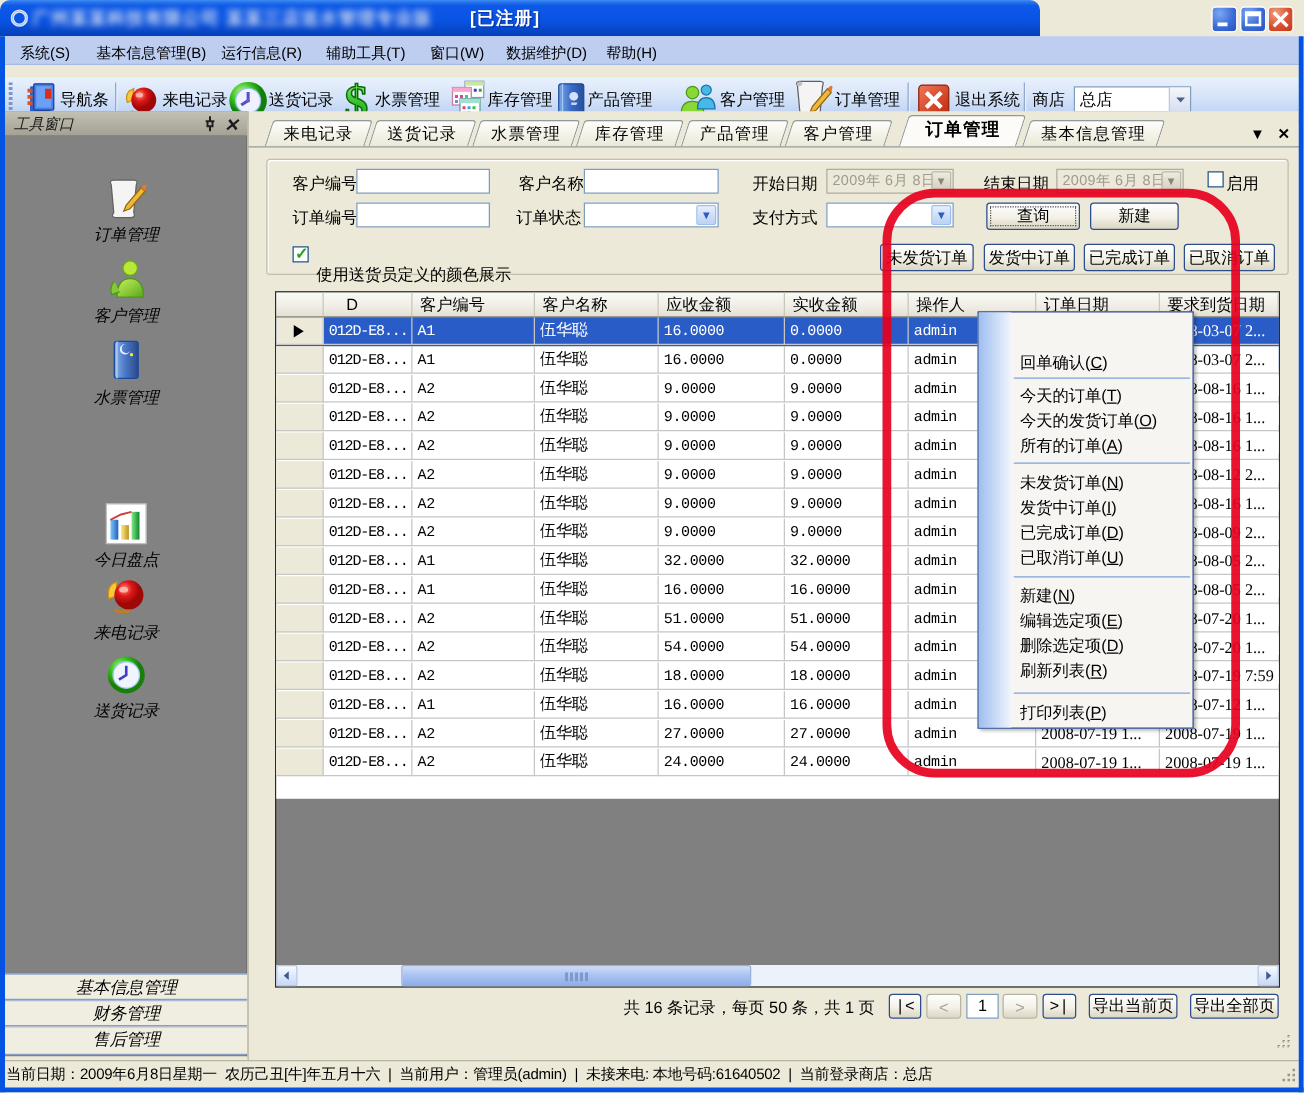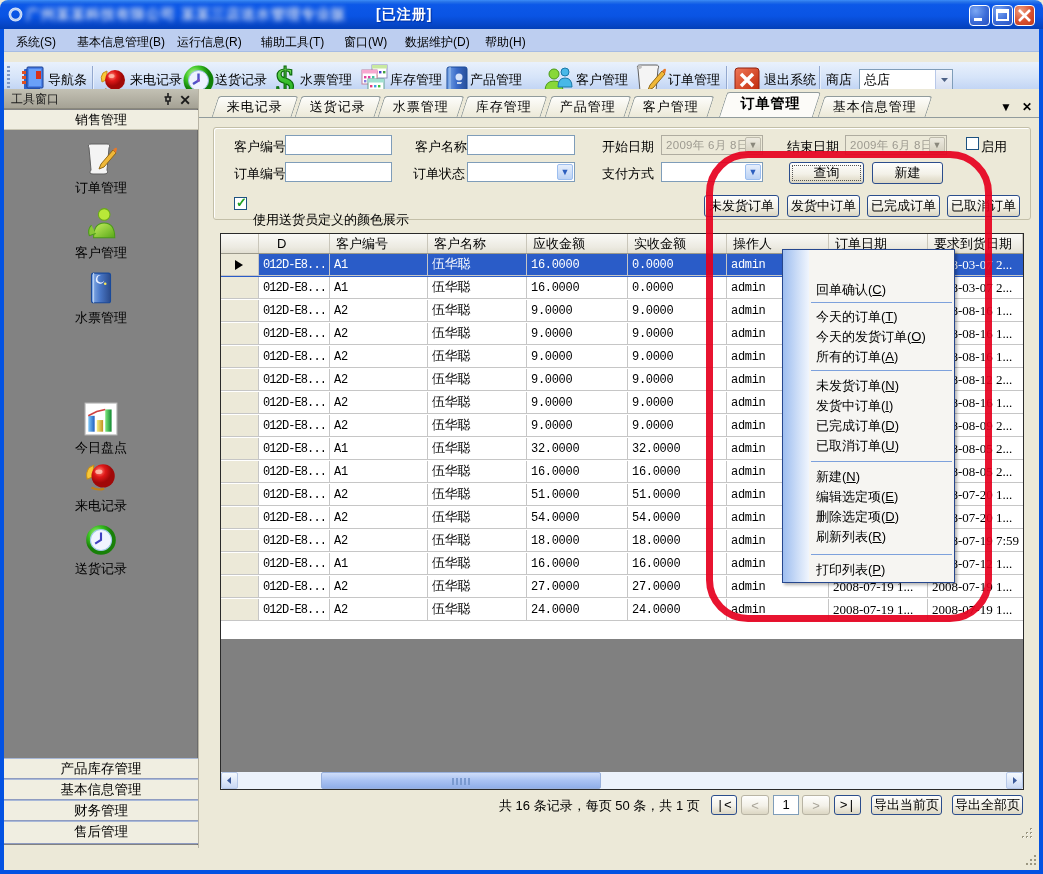--- a/index.html
+++ b/index.html
@@ -6,21 +6,21 @@
 html,body { width:1043px; height:874px; overflow:hidden; }
 body { font-family:"Liberation Sans", sans-serif; font-size:12px; color:#000; background:#ECE9D8; position:relative; }
 
 
 #frame { position:absolute; left:0; top:0; width:1043px; height:874px; }
 #borderL { position:absolute; left:0; top:29px; width:4px; height:845px; background:linear-gradient(90deg,#0352E2,#0352E2); }
 #borderR { position:absolute; right:0; top:29px; width:4px; height:845px; background:#0352E2; }
 #borderB { position:absolute; left:0; bottom:0; width:1043px; height:4px; background:#0352E2; }
 
 
-#titlebar { position:absolute; left:0; top:0; width:1043px; height:29px;
+#titlebar { position:absolute; left:0; top:0; width:832px; height:29px;
   background:linear-gradient(180deg,#3C8CF8 0%,#2874E8 6%,#0C58E8 16%,#0A54E4 55%,#0646C8 85%,#0340B8 100%);
   border-radius:8px 8px 0 0; }
 #titlebar .tico { position:absolute; left:7px; top:6px; width:17px; height:17px; }
 #titleblur { position:absolute; left:26px; top:6px; width:340px; height:18px; color:#C9D4EC;
   font-size:14px; font-weight:bold; filter:blur(2.5px); white-space:nowrap; overflow:hidden; letter-spacing:1px;}
 #titlereg { position:absolute; left:376px; top:6px; color:#fff; font-size:14px; font-weight:bold;
   text-shadow:1px 1px 1px #0030A0; letter-spacing:1px;}
 .winbtn { position:absolute; top:5px; width:21px; height:21px; border-radius:4px; border:1px solid #fff;
   color:#fff; text-align:center; }
 #btnmin { left:969px; background:radial-gradient(circle at 30% 25%,#7CA8F4,#3C6CD8 55%,#2850C0); }
@@ -35,21 +35,21 @@
 
 #toolbar { position:absolute; left:4px; top:62px; width:1035px; height:36px;
   background:linear-gradient(180deg,#E9F1FC 0%,#D6E4F9 45%,#C2D5F4 80%,#B4CAF0 100%);
   border-bottom:2px solid #7291C8; }
 .tbitem { position:absolute; top:0; height:36px; display:flex; align-items:center; font-size:13px; }
 .tbsep { position:absolute; top:4px; width:1px; height:28px; background:#93A8CE; box-shadow:1px 0 0 #E8F0FC; }
 #grip { position:absolute; left:3px; top:4px; width:3px; height:28px;
   background:repeating-linear-gradient(180deg,#7C96C4 0 2px,transparent 2px 4px); }
 
 
-#sidebar { position:absolute; left:4px; top:89px; width:194px; height:756px; background:#828282; border-right:1px solid #6B6B6B;}
+#sidebar { position:absolute; left:4px; top:89px; width:194px; height:756px; background:#828282; border-right:1px solid #6B6B6B;font-style:italic;}
 #sbhead { position:absolute; left:0; top:0; width:194px; height:20px;
   background:linear-gradient(180deg,#C3C1B4,#A5A295); border-bottom:1px solid #8A887C;
   font-size:12px; line-height:20px; padding-left:7px; color:#1A1A1A; }
 #sbhead .x { position:absolute; right:7px; top:1px; font-size:14px; font-weight:bold;}
 #sbsale { position:absolute; left:0; top:21px; width:194px; height:20px; background:#F0EEE1;
   border-bottom:1px solid #C9C6B4; text-align:center; line-height:20px; font-size:13px; }
 .sbitem { position:absolute; left:0; width:194px; text-align:center; color:#000; font-size:13px; }
 .sbitem .ic { display:block; margin:0 auto 2px auto; width:36px; height:36px; }
 .sbsec { position:absolute; left:0; width:194px; height:21px; background:#F0EEE1; text-align:center;
   line-height:20px; font-size:13.5px; border-top:1px solid #A8B8D8; border-bottom:1px solid #8E9BC0;}
@@ -304,21 +304,20 @@
 
   <div id="sidebar">
     <div id="sbhead">工具窗口<svg style="position:absolute; right:24px; top:3px;" width="12" height="14" viewBox="0 0 12 14">
           <g stroke="#202020" stroke-width="1.6" fill="none">
             <path d="M6 1 L6 5"></path>
             <path d="M2.5 5 L9.5 5"></path>
             <path d="M4 5 L4 9 L8 9 L8 5"></path>
             <path d="M6 9 L6 13"></path>
           </g>
         </svg><span class="x">✕</span></div>
-    <div id="sbsale">销售管理</div>
     <div class="sbitem" style="top:52px"><svg class="ic" viewBox="0 0 36 34">
           <path d="M6 6 Q4 2 8 2 L24 2 Q28 2 26 6 L24 28 Q26 32 21 32 L10 32 Q5 32 8 28 Z" fill="#F4F4F4" stroke="#606060"></path>
           <path d="M30 8 L18 22 L16 27 L21 25 L33 11 Z" fill="#F0B838" stroke="#906818"></path>
           <path d="M30 8 L33 11 L34 7 Q34 5 32 6 Z" fill="#E87828"></path>
         </svg>订单管理</div>
     <div class="sbitem" style="top:117px"><svg class="ic" viewBox="0 0 34 34">
           <circle cx="20" cy="8" r="5.5" fill="#B8E838" stroke="#6AAA18"></circle>
           <path d="M10 30 Q10 16 20 16 Q30 16 30 30 Z" fill="url(#pg)" stroke="#4A9A18"></path>
           <defs>
             <linearGradient id="pg" x1="0" y1="0" x2="1" y2="1">
@@ -380,21 +379,20 @@
           <defs>
             <radialGradient id="gg2" cx="0.35" cy="0.3">
               <stop offset="0" stop-color="#B8F890"></stop>
               <stop offset="0.55" stop-color="#38C020"></stop>
               <stop offset="1" stop-color="#188008"></stop>
             </radialGradient>
           </defs>
           <circle cx="17" cy="17" r="10" fill="#F0F4FF" stroke="#A0C8E8"></circle>
           <path d="M17 10 L17 17 L11.5 20.5" stroke="#4040C0" stroke-width="2" fill="none"></path>
         </svg>送货记录</div>
-    <div class="sbsec" style="top:669px">产品库存管理</div>
     <div class="sbsec" style="top:690px">基本信息管理</div>
     <div class="sbsec" style="top:732px; height:23px;">售后管理</div>
     <div class="sbsec" style="top:711px">财务管理</div>
   </div>
 
   <div id="content">
     <div id="tabrow">
       <div class="tab" style="left:16px; width:80px">
           <i>来电记录</i>
         </div>
@@ -658,20 +656,21 @@
       <div class="xpbtn" style="left:512px; top:2px; width:26px; height:20px; font-family:'Liberation Mono',monospace;">|&lt;</div>
       <div class="xpbtn" style="left:542px; top:2px; width:28px; height:20px; border-color:#B8B4A4; color:#A8A498;">&lt;</div>
       <div style="position:absolute; left:574px; top:2px; width:26px; height:20px; background:#fff; border:1px solid #7F9DB9; text-align:center; line-height:18px;">1</div>
       <div class="xpbtn" style="left:603px; top:2px; width:28px; height:20px; border-color:#B8B4A4; color:#A8A498;">&gt;</div>
       <div class="xpbtn" style="left:635px; top:2px; width:27px; height:20px; font-family:'Liberation Mono',monospace;">&gt;|</div>
       <div class="xpbtn" style="left:672px; top:2px; width:71px; height:20px;">导出当前页</div>
       <div class="xpbtn" style="left:753px; top:2px; width:71px; height:20px;">导出全部页</div>
     </div>
   </div>
 
+  <div id="statusbar">当前日期：2009年6月8日星期一&nbsp;&nbsp;农历己丑[牛]年五月十六 &nbsp;|&nbsp; 当前用户：管理员(admin) &nbsp;|&nbsp; 未接来电: 本地号码:61640502 &nbsp;|&nbsp; 当前登录商店：总店</div>
 
   <div id="ctxmenu">
 <div class="strip"></div>
 <div class="mi" style="top:30px">回单确认(<u>C</u>)</div>
 <div class="msep" style="top:52px"></div>
 <div class="mi" style="top:57px">今天的订单(<u>T</u>)</div>
 <div class="mi" style="top:77px">今天的发货订单(<u>O</u>)</div>
 <div class="mi" style="top:97px">所有的订单(<u>A</u>)</div>
 <div class="msep" style="top:120px"></div>
 <div class="mi" style="top:126px">未发货订单(<u>N</u>)</div>

